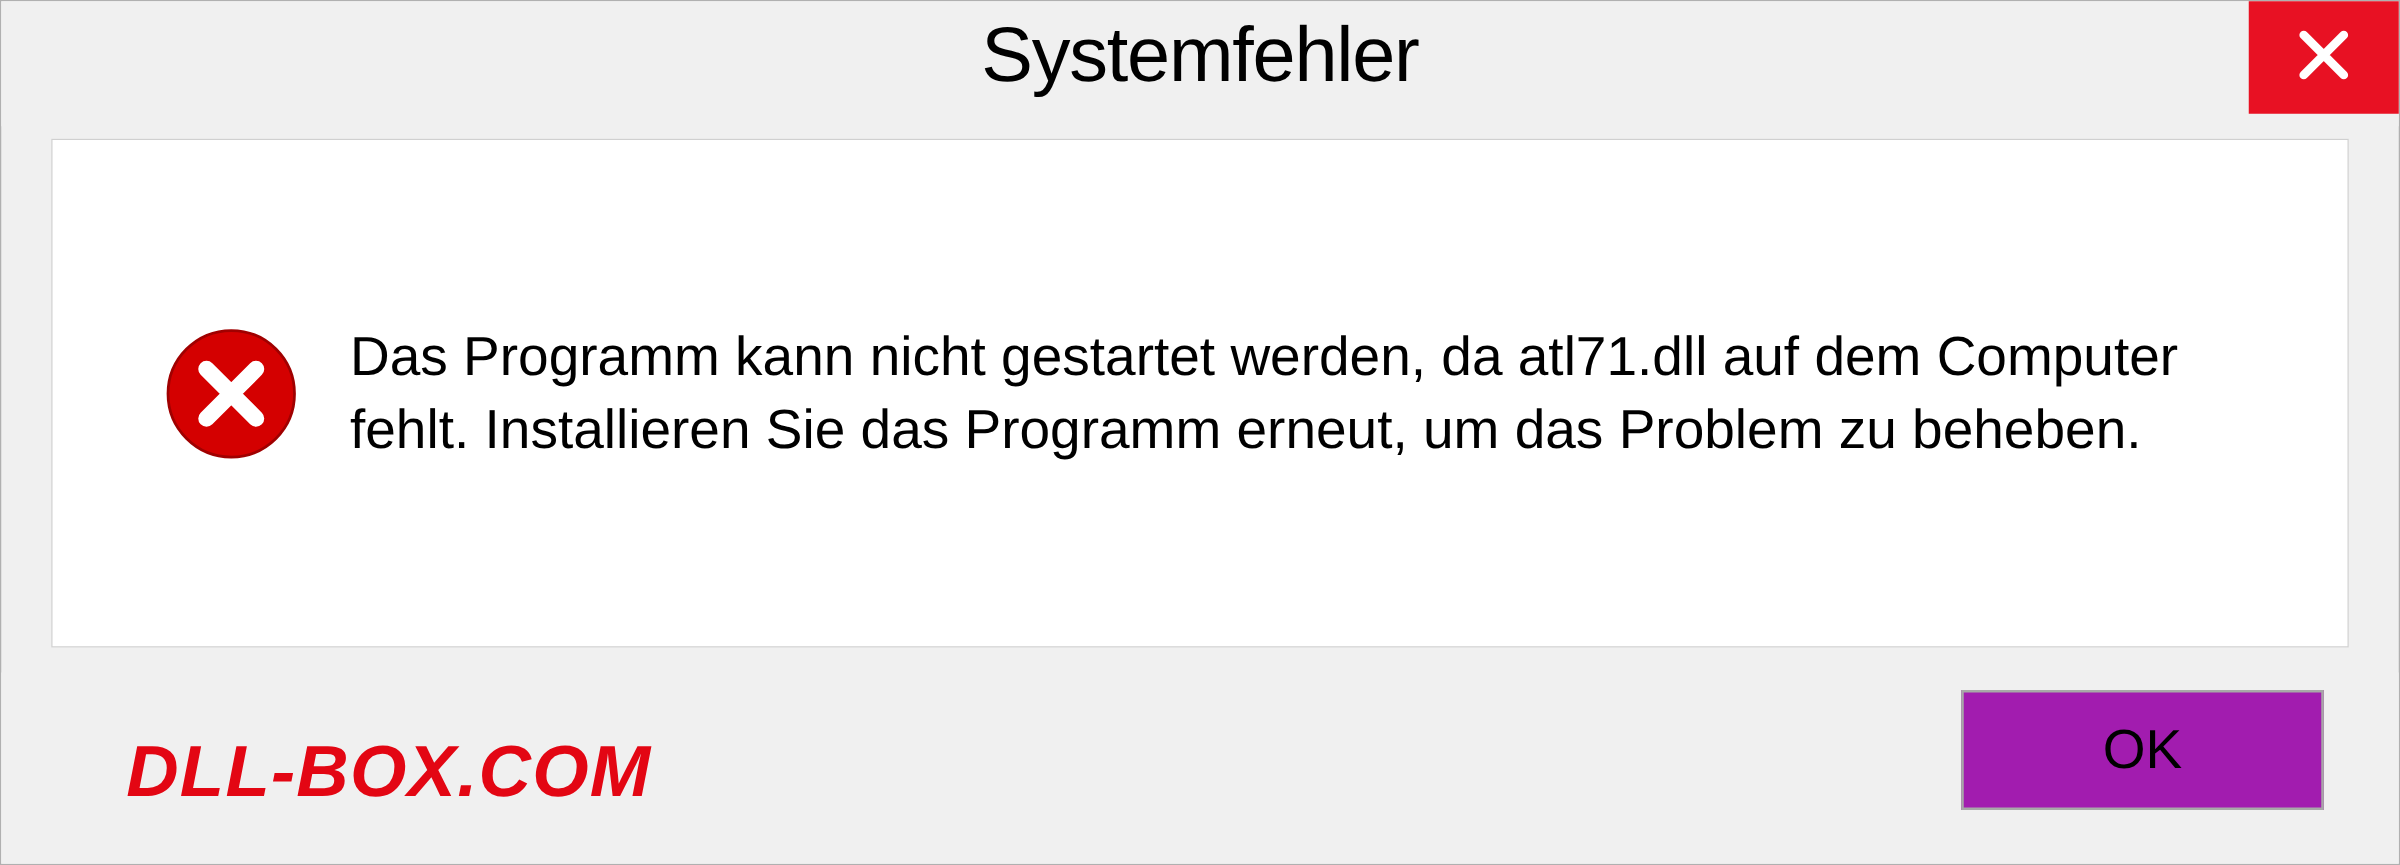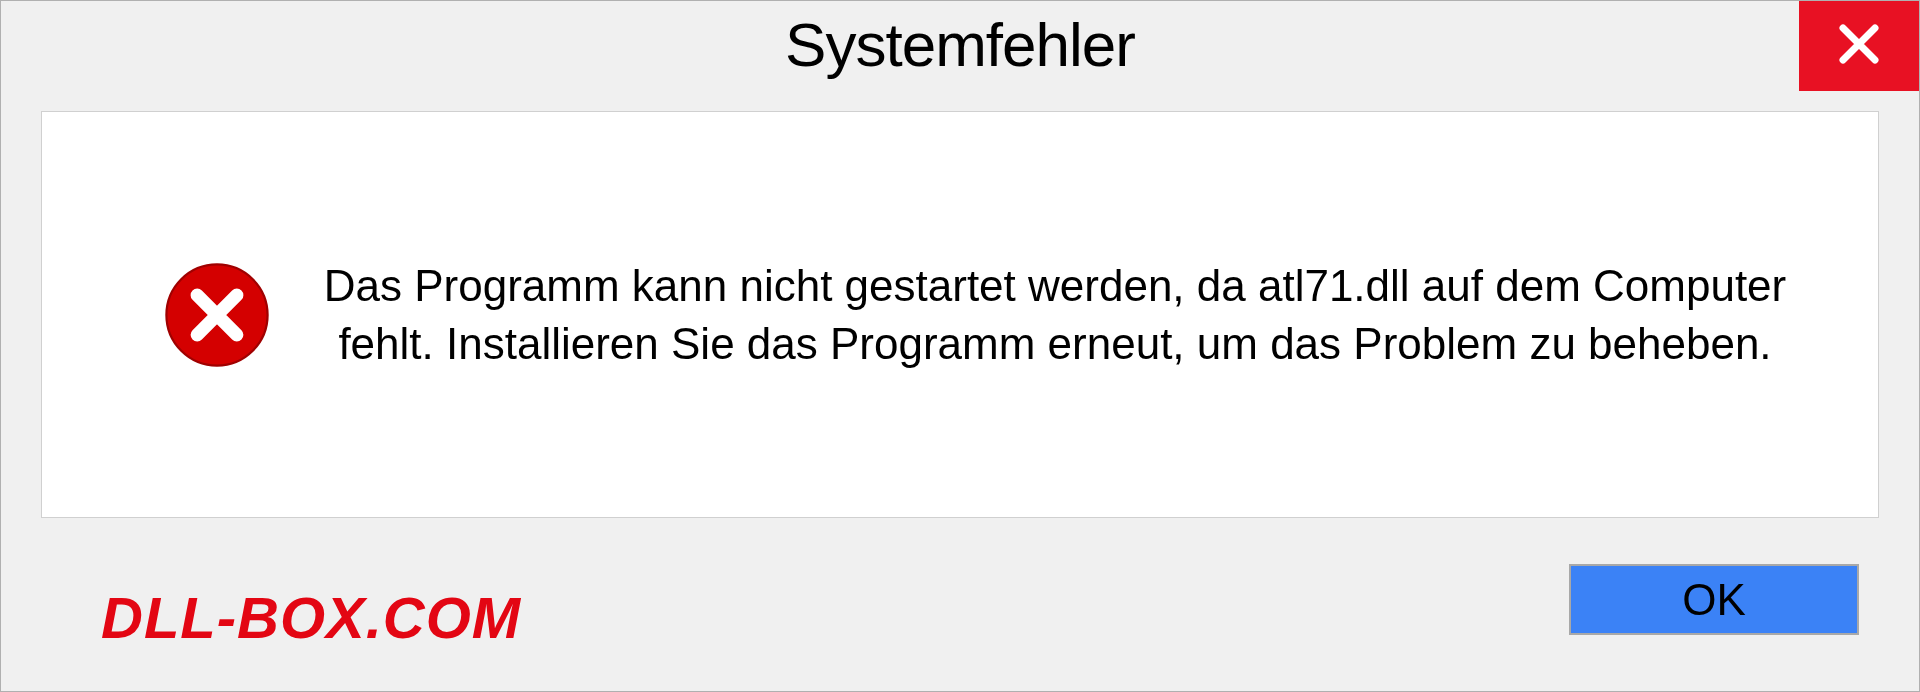--- a/index.html
+++ b/index.html
@@ -53,22 +53,21 @@
       width: 48px;
       height: 48px;
     }
     .content-area {
       margin: 10px 40px 20px 40px;
       background: #fff;
       border: 1px solid #d0d0d0;
       flex: 1;
       display: flex;
       align-items: center;
-      padding: 60px 80px 60px 120px;
-      text-align: center;
+      padding: 60px 80px 60px 88px;
     }
     .error-icon {
       flex-shrink: 0;
       width: 110px;
       height: 110px;
       margin-right: 40px;
     }
     .error-icon svg {
       width: 110px;
       height: 110px;
@@ -90,22 +89,22 @@
       font-size: 58px;
       font-weight: 900;
       color: #e30613;
       letter-spacing: 1px;
       font-style: italic;
       font-family: Arial, sans-serif;
       margin-top: 36px;
     }
     .ok-button {
       width: 290px;
-      height: 71px;
-      background: #3b82f6;
+      height: 96px;
+      background: #a21caf;
       border: 2px solid #a8a8a8;
       font-size: 44px;
       color: #000;
       cursor: pointer;
       font-family: inherit;
     }
   </style>
 </head>
 <body>
 

